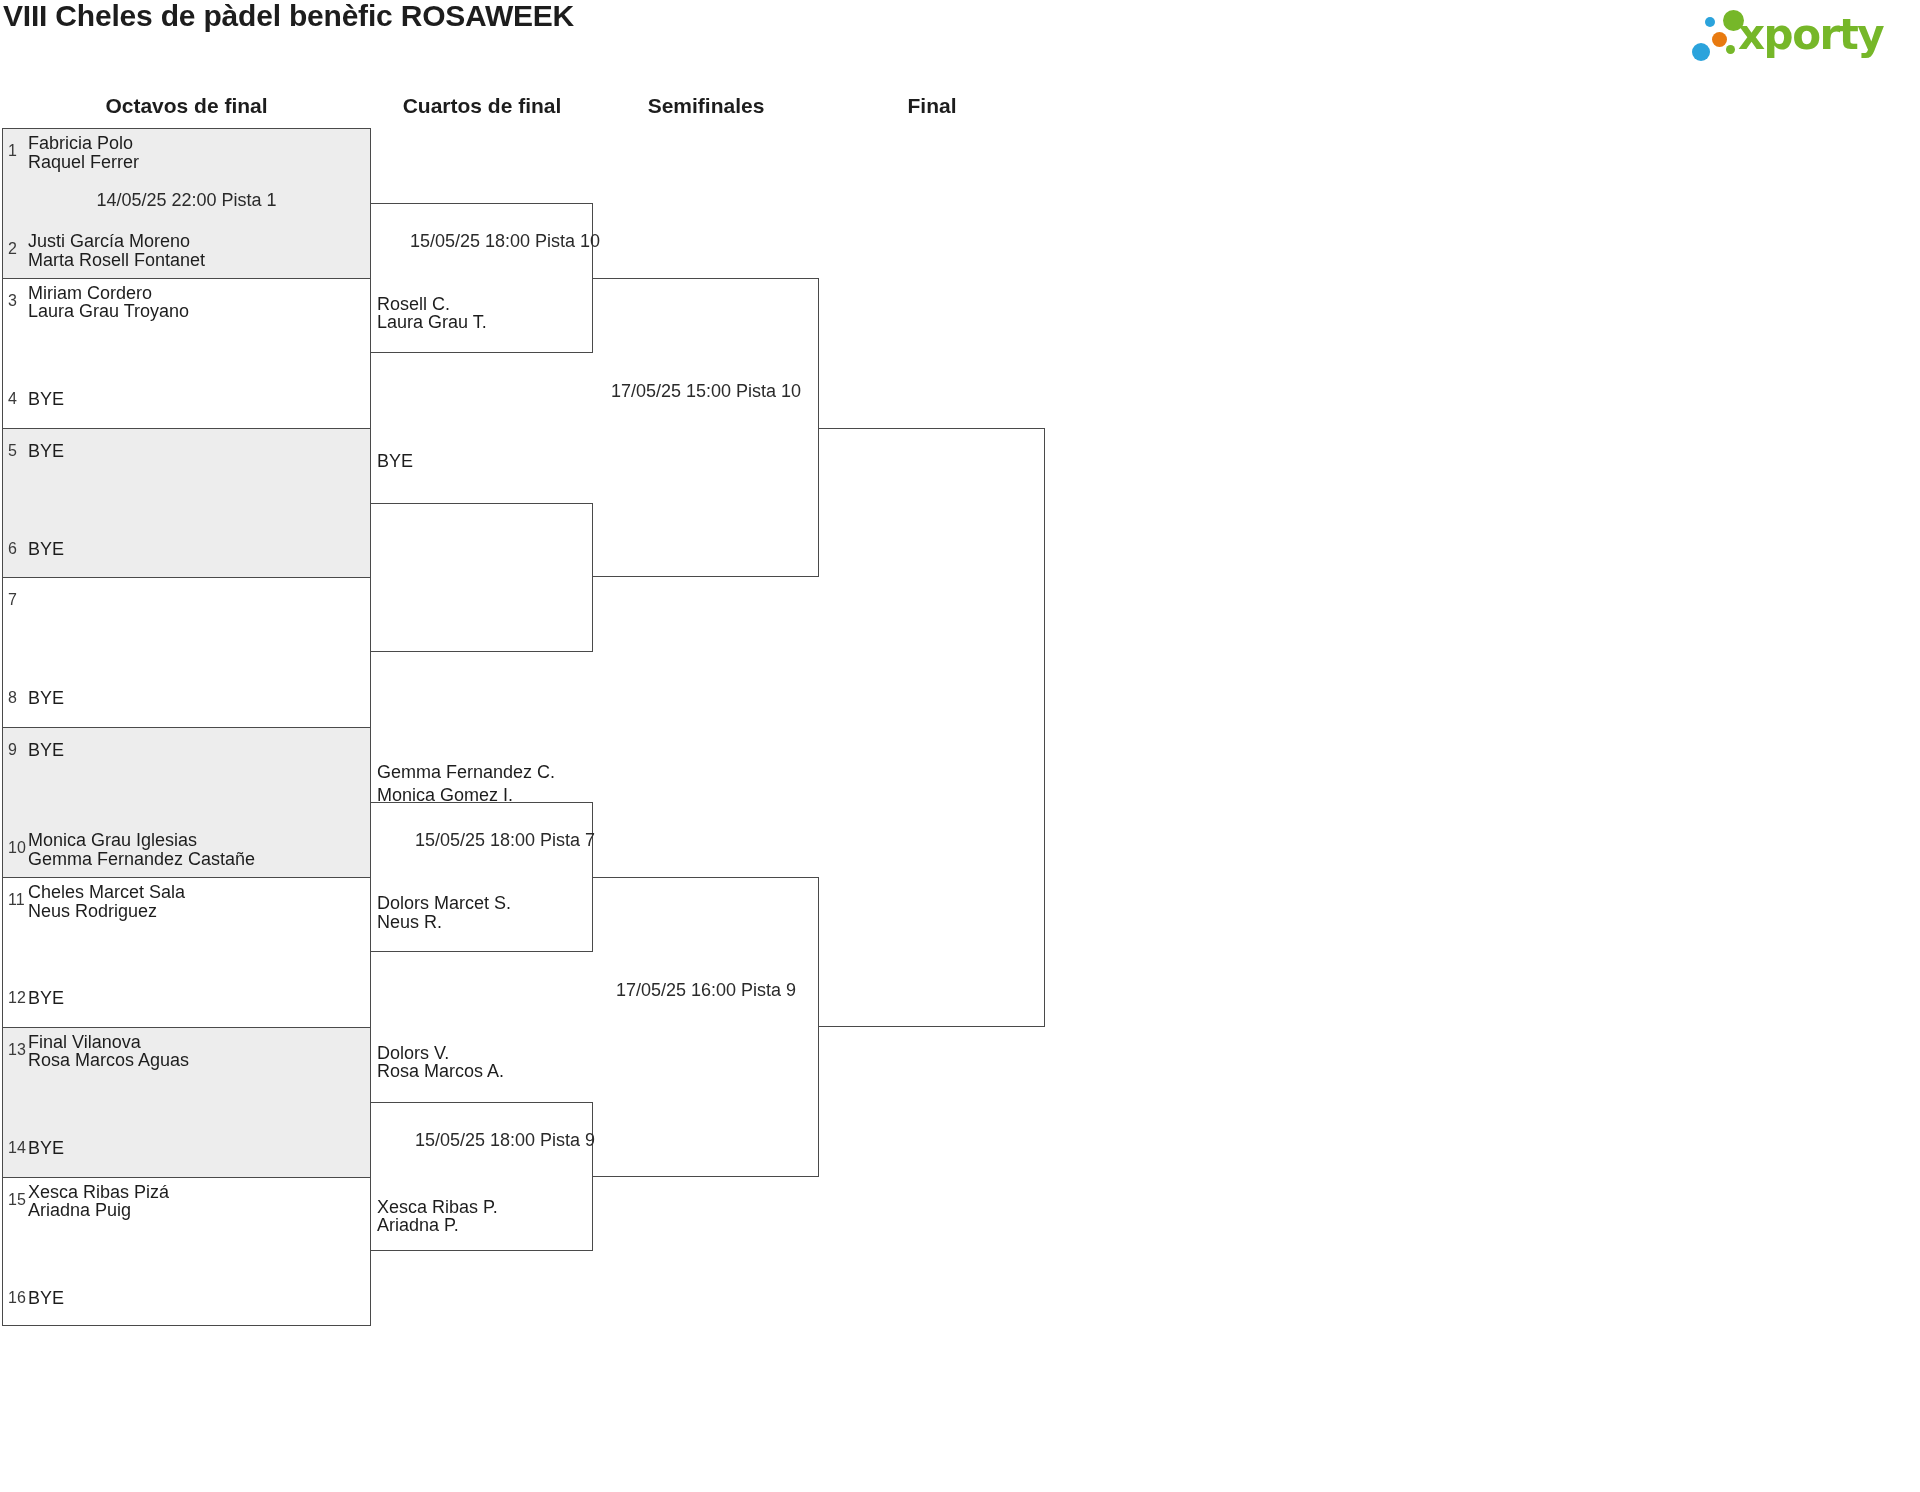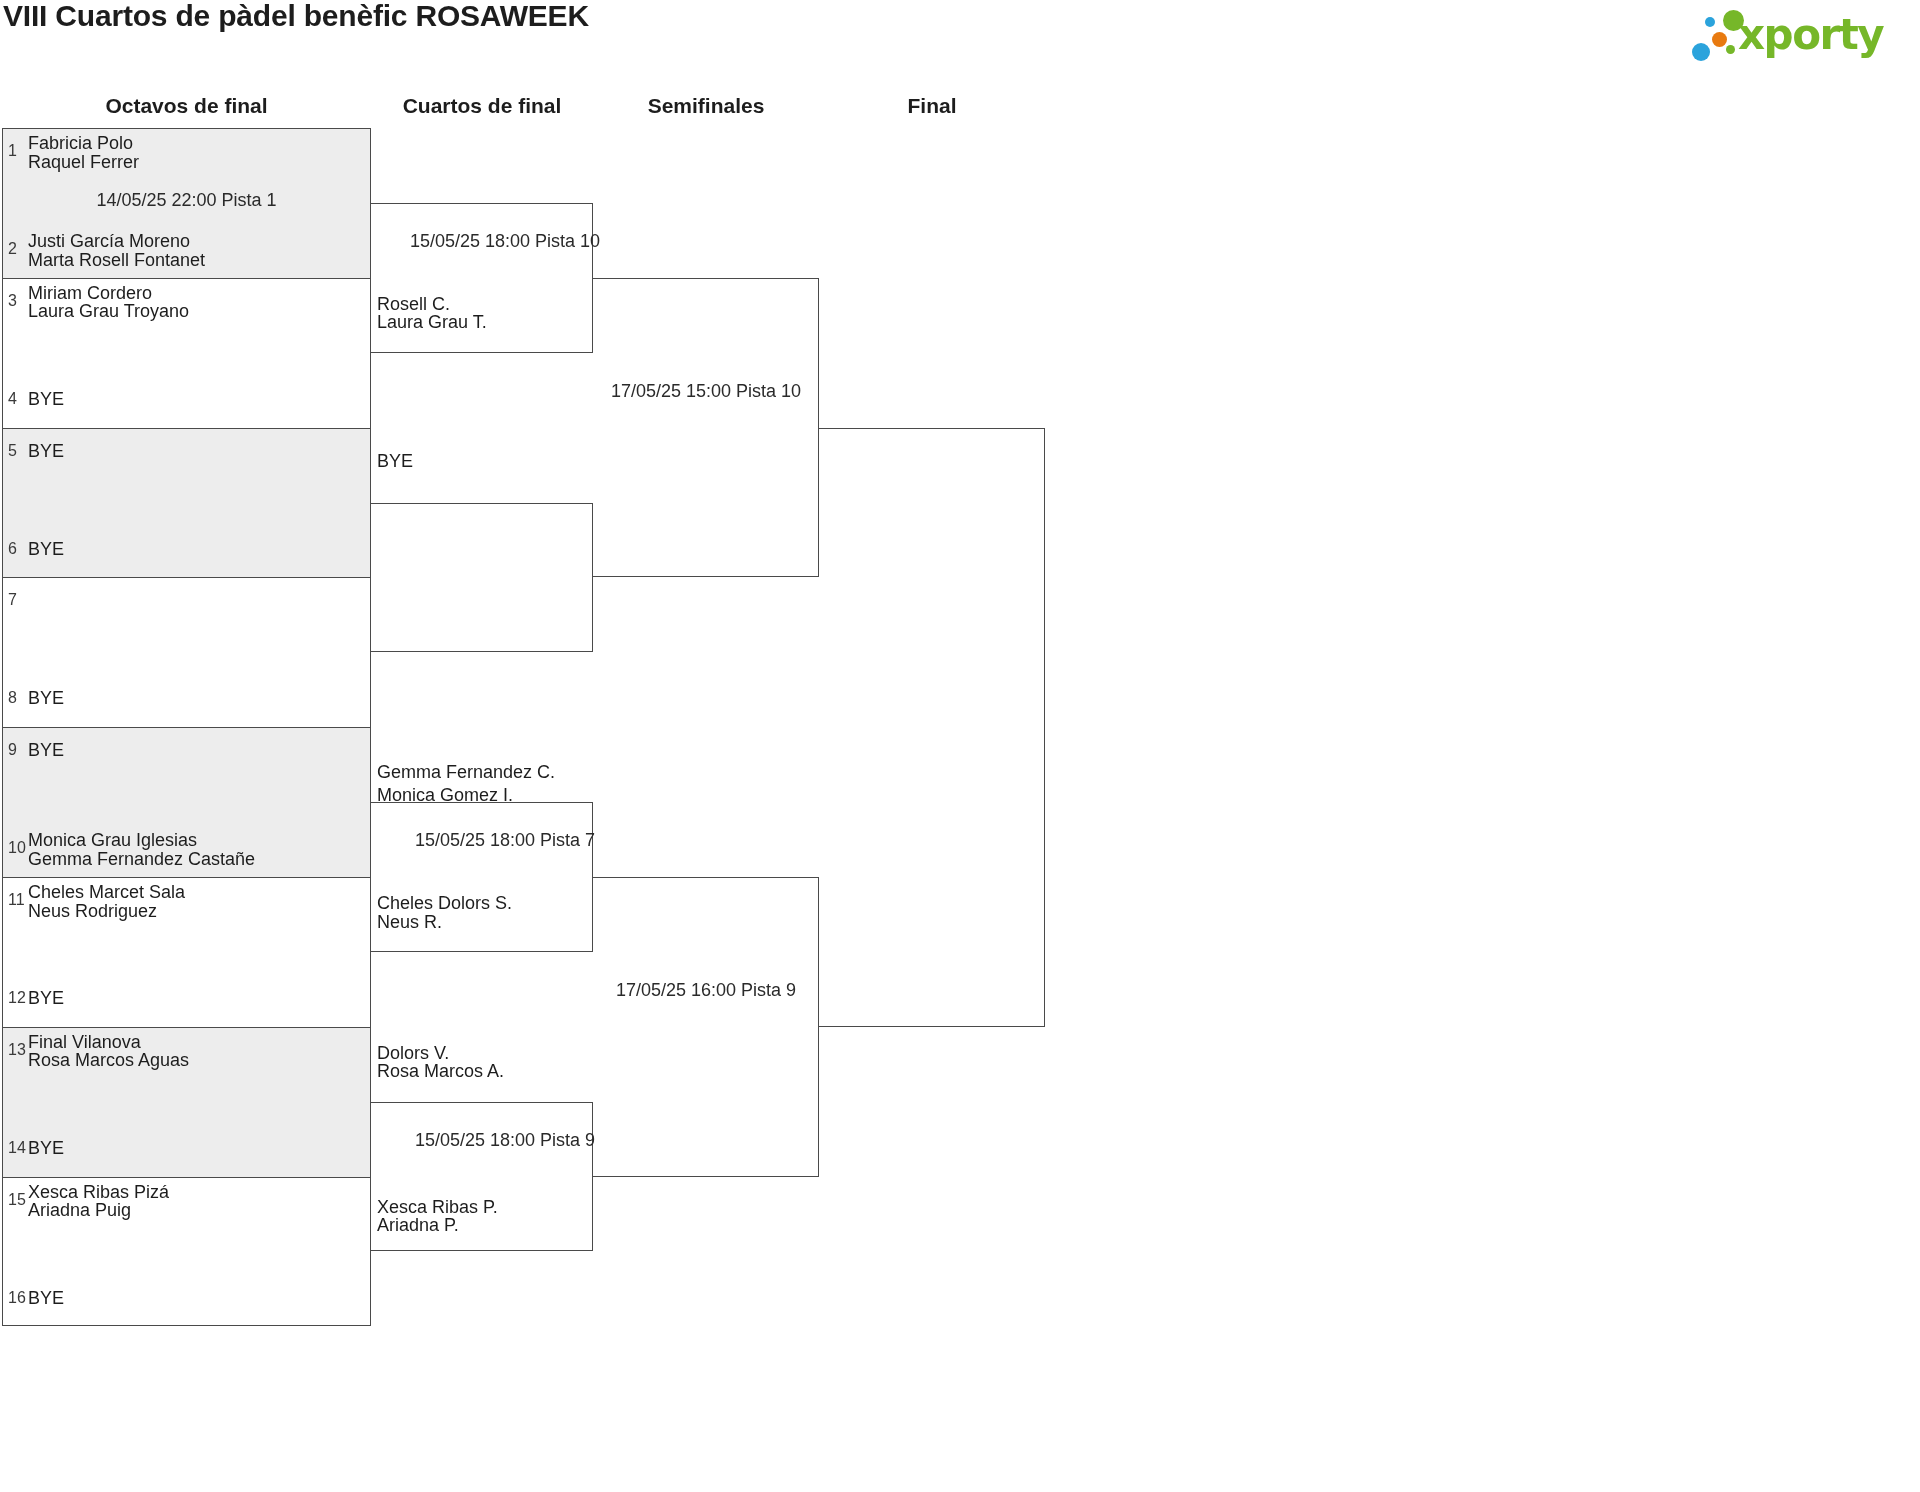--- a/index.html
+++ b/index.html
@@ -31,21 +31,21 @@
   .d3{left:593px;width:226px}
   
   .dot{position:absolute;border-radius:50%}
   .brand{position:absolute;left:1738px;top:13px;font-family:"DejaVu Sans",sans-serif;
          font-size:42px;line-height:44px;font-weight:700;color:#76b729;letter-spacing:-1.5px}
 </style>
 </head>
 <body>
 
 <div class="title-wrap">
-  <div class="title-line">VIII Cuartos de pàdel benèfic ROSAWEEK</div>
+  <div class="title-line">VIII Cheles de pàdel benèfic ROSAWEEK</div>
 </div>
 
 <div>
   <span class="dot" style="left:1705px;top:17px;width:10px;height:10px;background:#2ba3dc"></span>
   <span class="dot" style="left:1723px;top:10px;width:21px;height:21px;background:#76b729"></span>
   <span class="dot" style="left:1712px;top:32px;width:15px;height:15px;background:#e87a10"></span>
   <span class="dot" style="left:1692px;top:43px;width:18px;height:18px;background:#2ba3dc"></span>
   <span class="dot" style="left:1726px;top:45px;width:9px;height:9px;background:#76b729"></span>
   <span class="brand">xporty</span>
 </div>
@@ -123,21 +123,21 @@
 
 <div class="date d2" style="top:231.8px">15/05/25 18:00 Pista 10</div>
 <span class="ql" style="top:294.8px">Rosell C.</span>
 <span class="ql" style="top:313.3px">Laura Grau T.</span>
 
 <span class="ql" style="top:451.6px">BYE</span>
 
 <span class="ql" style="top:786px">Monica Gomez I.</span>
 <span class="ql" style="top:762.7px">Gemma Fernandez C.</span>
 <div class="date d2" style="top:831px">15/05/25 18:00 Pista 7</div>
-<span class="ql" style="top:894px">Cheles Dolors S.</span>
+<span class="ql" style="top:894px">Dolors Marcet S.</span>
 <span class="ql" style="top:912.5px">Neus R.</span>
 
 <span class="ql" style="top:1043.8px">Dolors V.</span>
 <span class="ql" style="top:1062.3px">Rosa Marcos A.</span>
 <div class="date d2" style="top:1130.6px">15/05/25 18:00 Pista 9</div>
 <span class="ql" style="top:1197.6px">Xesca Ribas P.</span>
 <span class="ql" style="top:1216.1px">Ariadna P.</span>
 
 <div class="date d3" style="top:381.6px">17/05/25 15:00 Pista 10</div>
 <div class="date d3" style="top:980.8px">17/05/25 16:00 Pista 9</div>

